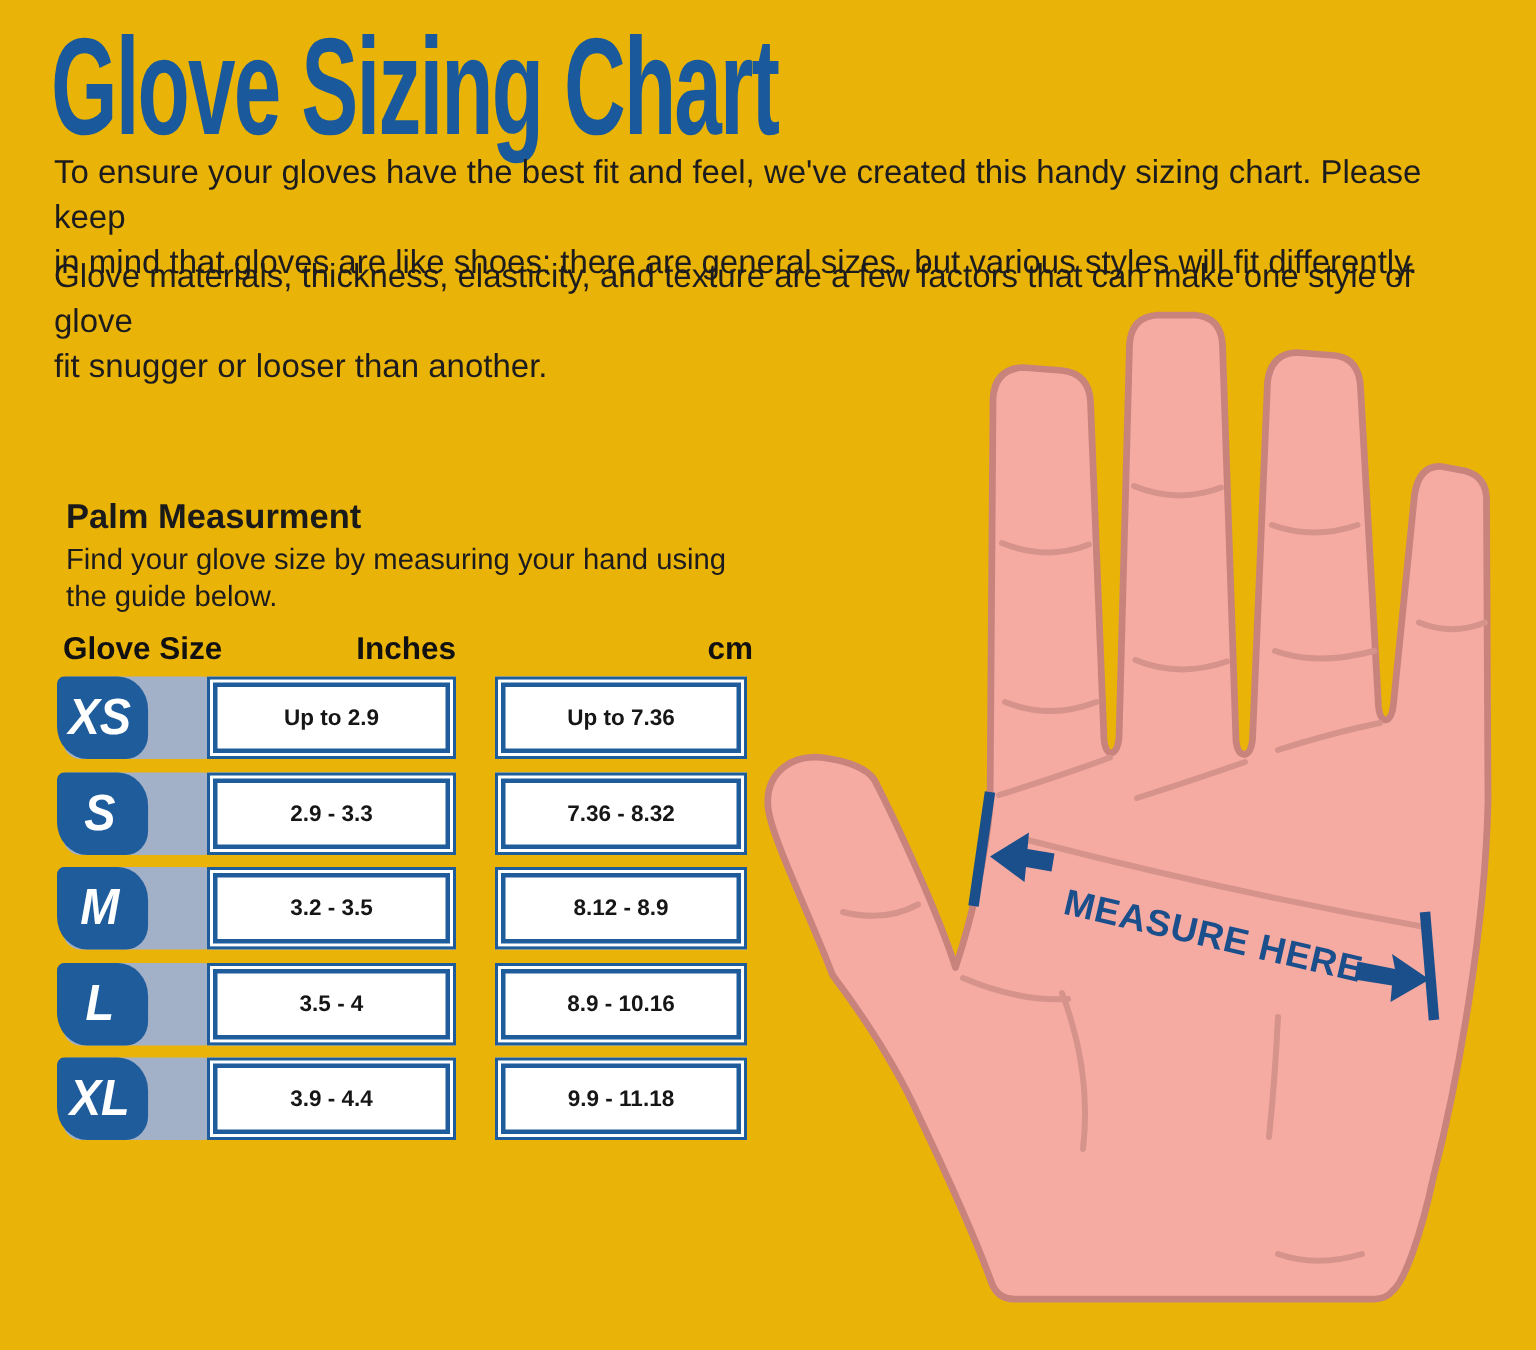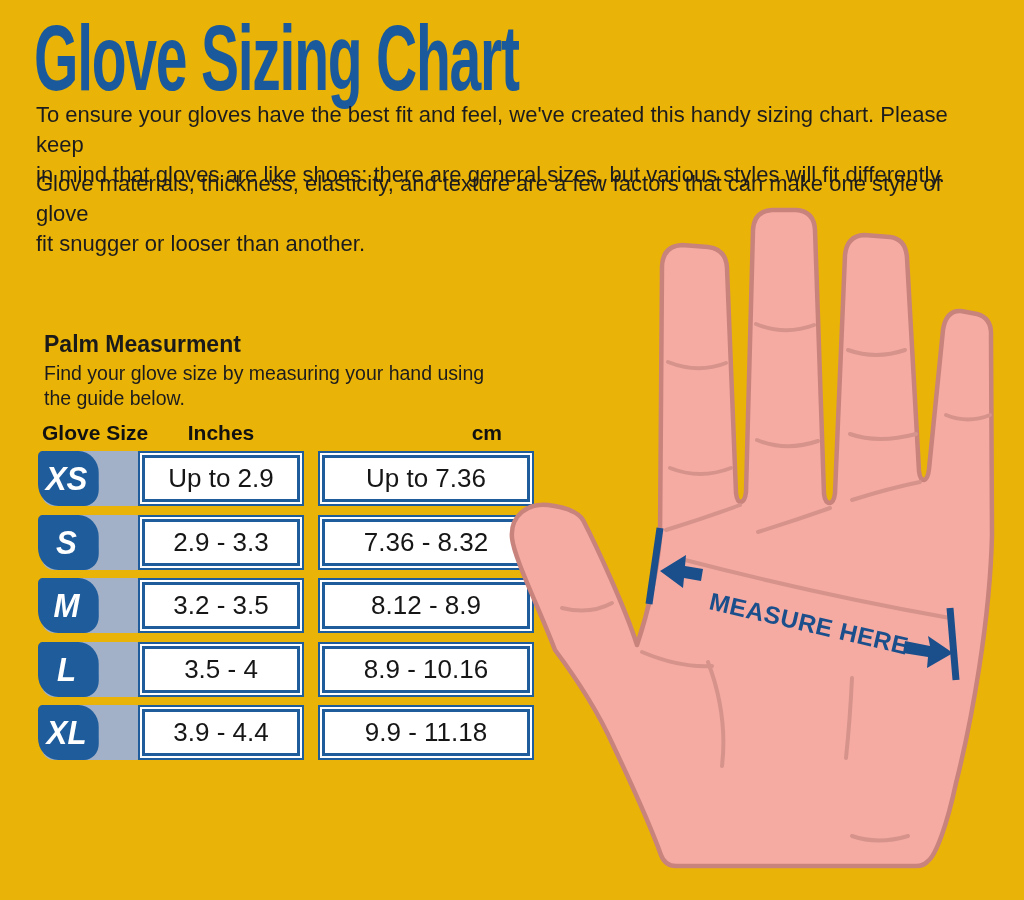--- a/index.html
+++ b/index.html
@@ -53,21 +53,21 @@
     width:470px;margin:0;
     font-size:19.5px;line-height:25px;
     white-space:pre-line;
   }
   .col-header{
     position:absolute;top:421px;
     font-size:21px;font-weight:bold;
     color:#111;
   }
   .col-header.size{left:42px;}
-  .col-header.inches{left:138px;width:166px;text-align:center;}
+  .col-header.inches{left:138px;width:166px;text-align:right;}
   .col-header.cm{left:318px;width:184px;text-align:right;}
   .size-row{
     position:absolute;left:0;width:1024px;height:55px;
   }
   .band{
     position:absolute;left:42px;top:0;
     width:98px;height:55px;
     background:var(--band-gray);
     border-radius:4px 4px 4px 12px;
   }
@@ -83,24 +83,24 @@
     transform:scaleX(0.92);
     transform-origin:left center;
   }
   .value-box{
     position:absolute;top:0;height:55px;
     background:#fff;
     border:2px solid var(--table-blue);
     box-shadow:inset 0 0 0 2px #fff, inset 0 0 0 5px var(--table-blue);
     box-sizing:border-box;
     display:flex;align-items:center;justify-content:center;
-    font-size:26px;font-weight:normal;color:#161616;
+    font-size:15px;font-weight:bold;color:#161616;
   }
   .value-box.inches{left:138px;width:166px;}
-  .value-box.cm{left:318px;width:216px;}
+  .value-box.cm{left:330px;width:168px;}
   #hand-svg{position:absolute;left:500px;top:200px;}
   .measure-label{
     font-family:"Liberation Sans", sans-serif;
     font-size:24.5px;font-weight:bold;
     letter-spacing:0.5px;
     fill:var(--measure-blue);
   }
 </style>
 </head>
 <body>

